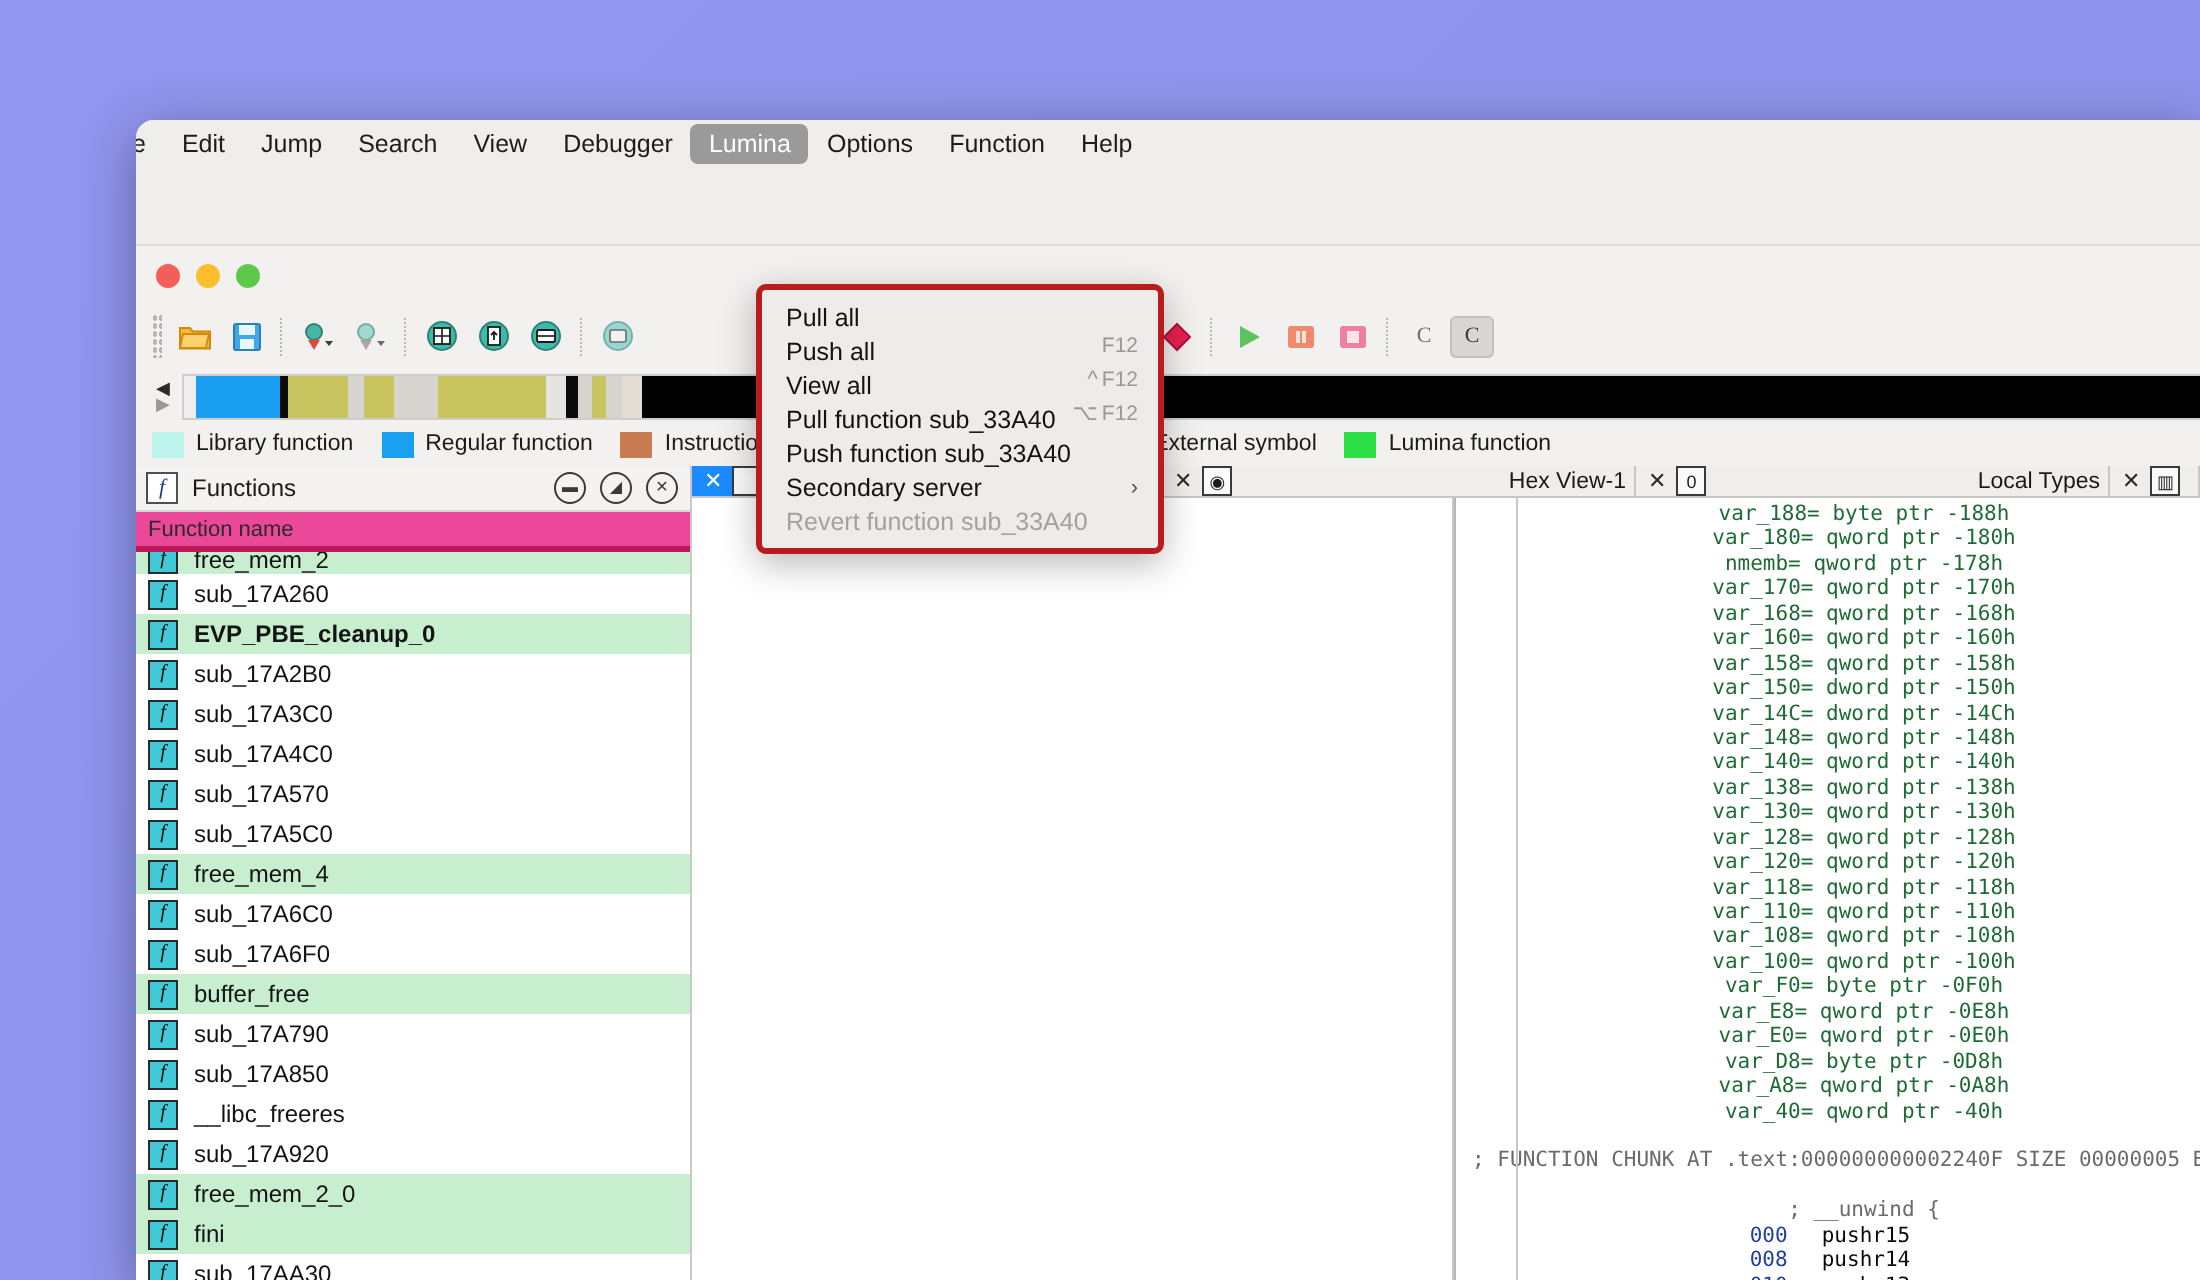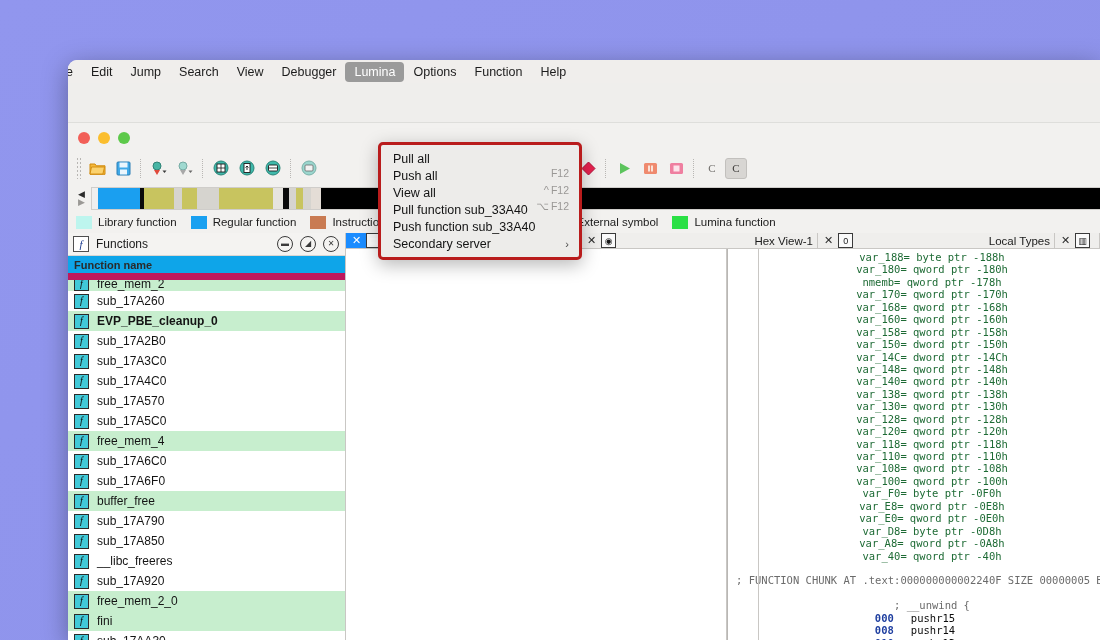--- a/index.html
+++ b/index.html
@@ -201,24 +201,24 @@
     line-height:12px;
   }
   #fn-title{ font-size:12px; color:#1a1a1a; flex:1;}
   .hdr-ico{
     width:14px; height:14px; border-radius:50%;
     border:1.6px solid #3a3a3a; margin-left:7px;
     display:flex; align-items:center; justify-content:center;
     font-size:8px; color:#3a3a3a; line-height:8px;
   }
   #fn-colhead{
-    height:17px; background:#0ea5e9;
-    border-bottom:7px solid #be185d;
+    height:17px; background:#ec4899;
+    border-bottom:3px solid #be185d;
     display:flex; align-items:center; padding-left:6px;
-    font-size:11px; color:#2a2a2a;font-weight:bold;
+    font-size:11px; color:#2a2a2a;
   }
   #fn-list{
     flex:1; overflow:hidden; background:#ffffff;
     position:relative;
   }
   .fn-row{
     height: 20px; display:flex; align-items:center;
     padding-left: 6px; font-size: 12px; color:#141414;
     background:#ffffff;
   }
@@ -276,21 +276,20 @@
   #disasm-inner{
     font-family:"DejaVu Sans Mono","Liberation Mono",monospace;
     font-size: 10.5px; line-height: 12.45px;
     padding-top: 2px;
     white-space: pre;
   }
   .dline{ display:flex; height:12.45px;justify-content:center; }
   .dline .addr{
     width: 30px; color:#1f3fa0; flex:none; padding-left:2px;
     background:#ffffff;
-    font-weight:bold;
   }
   .dline .gutter{ width:30px; flex:none;}
   .dline .body{ color:#1e6b35; padding-left: 6px;}
   .dline .body.ins{ color:#0c0c0c; }
   .dline .body.cmt{ color:#6b6b6b; }
   .sepline{ position:absolute; left:30px; top:0; bottom:0; width:1px; background:#c9c7c4;}
 
   
   #lumina-menu{
     position:absolute; left: 310px; top: 82px;
@@ -657,16 +656,19 @@
         <div class="lmi">
           <span class="lbl">Pull function sub_33A40</span>
         </div>
         <div class="lmi">
           <span class="lbl">Push function sub_33A40</span>
         </div>
         <div class="lmi">
           <span class="lbl">Secondary server</span>
           <span class="chev">›</span>
         </div>
+        <div class="lmi disabled">
+          <span class="lbl">Revert function sub_33A40</span>
+        </div>
       </div>
 
   </div>
 </div>
 
 </body></html>

